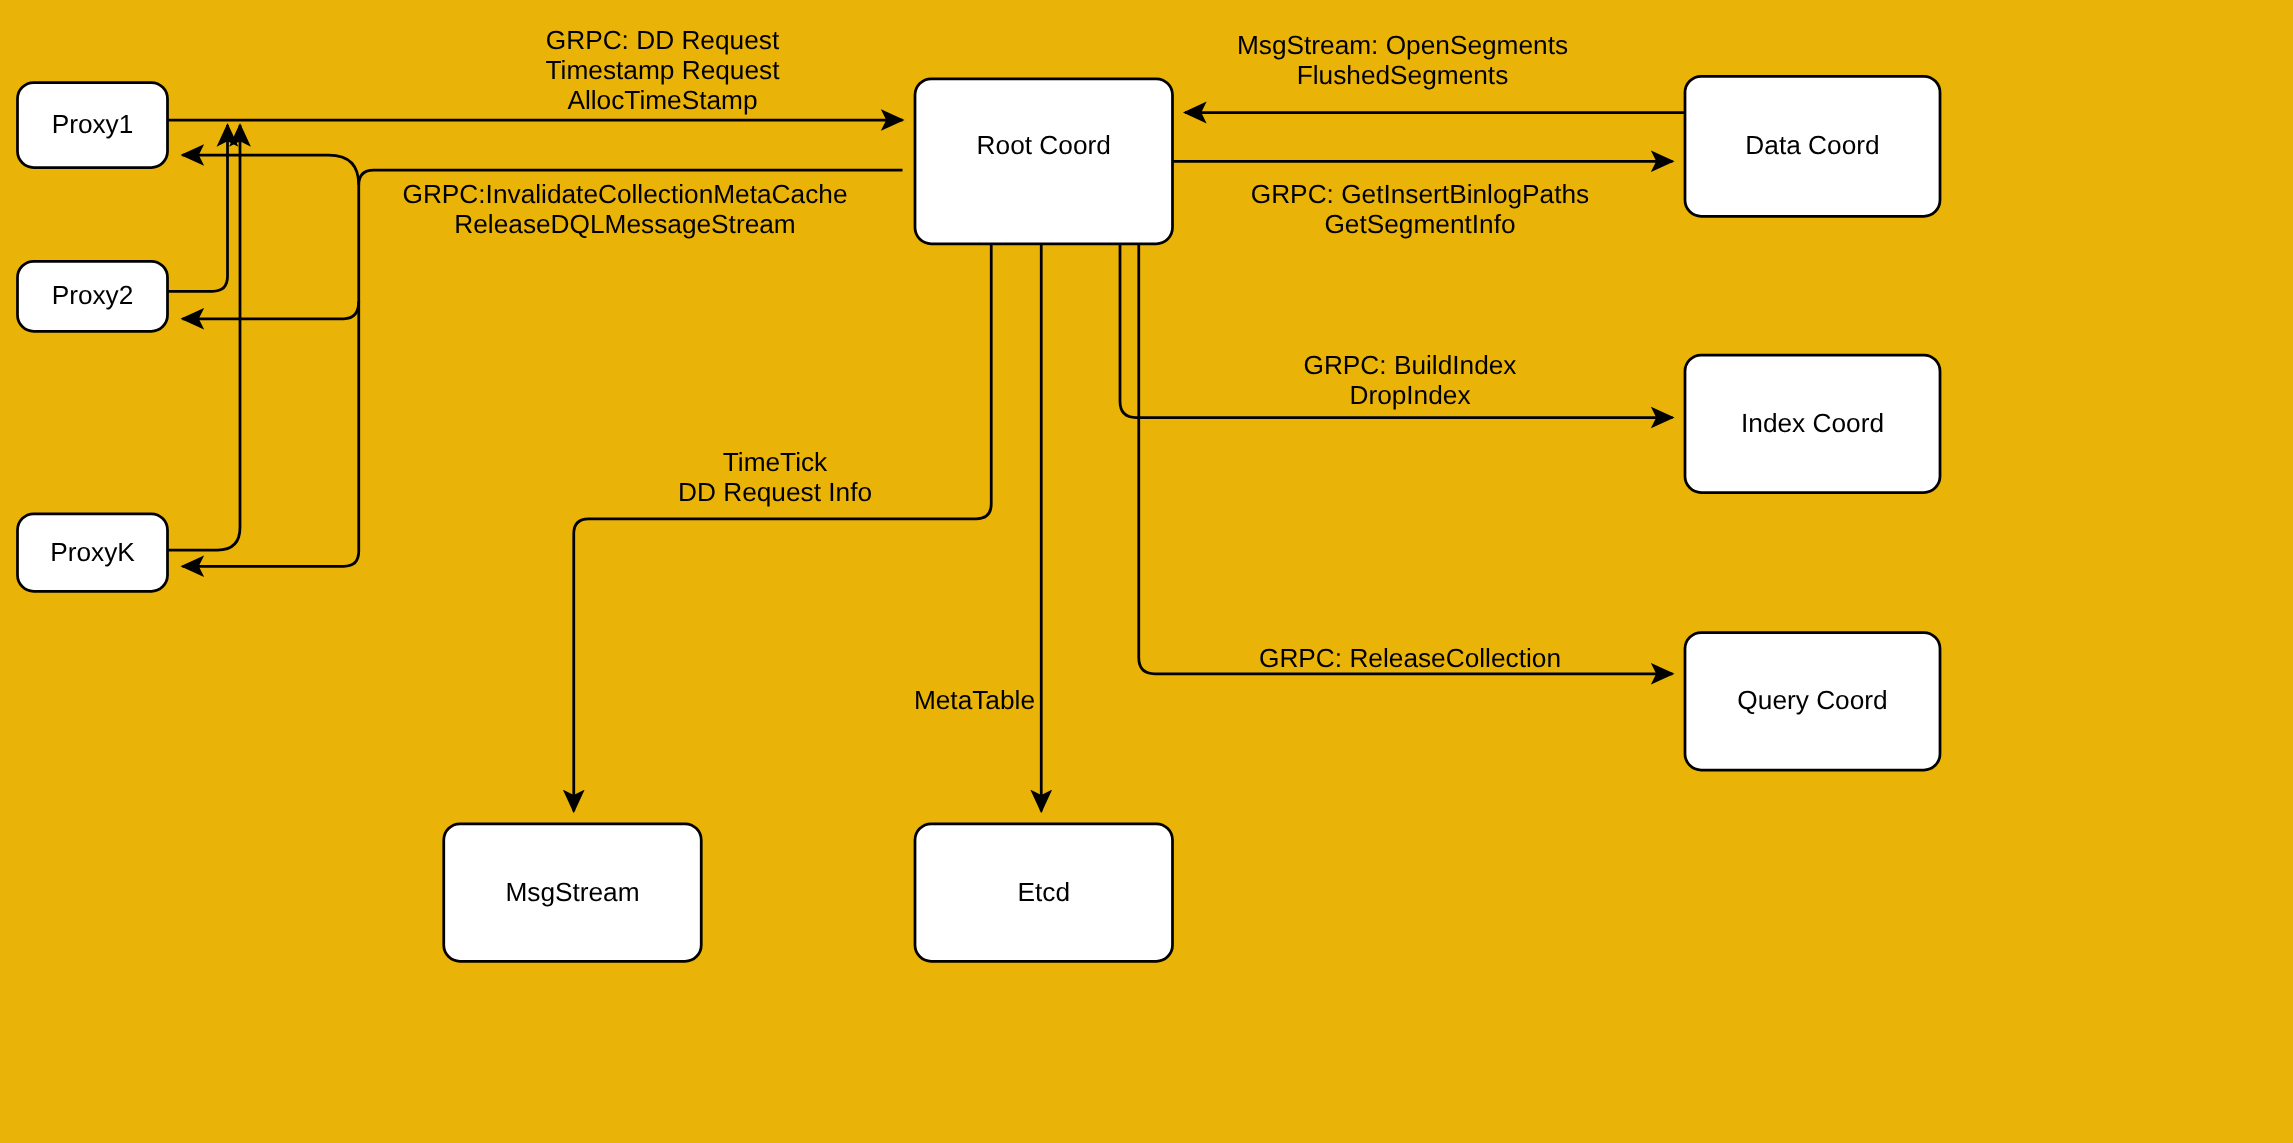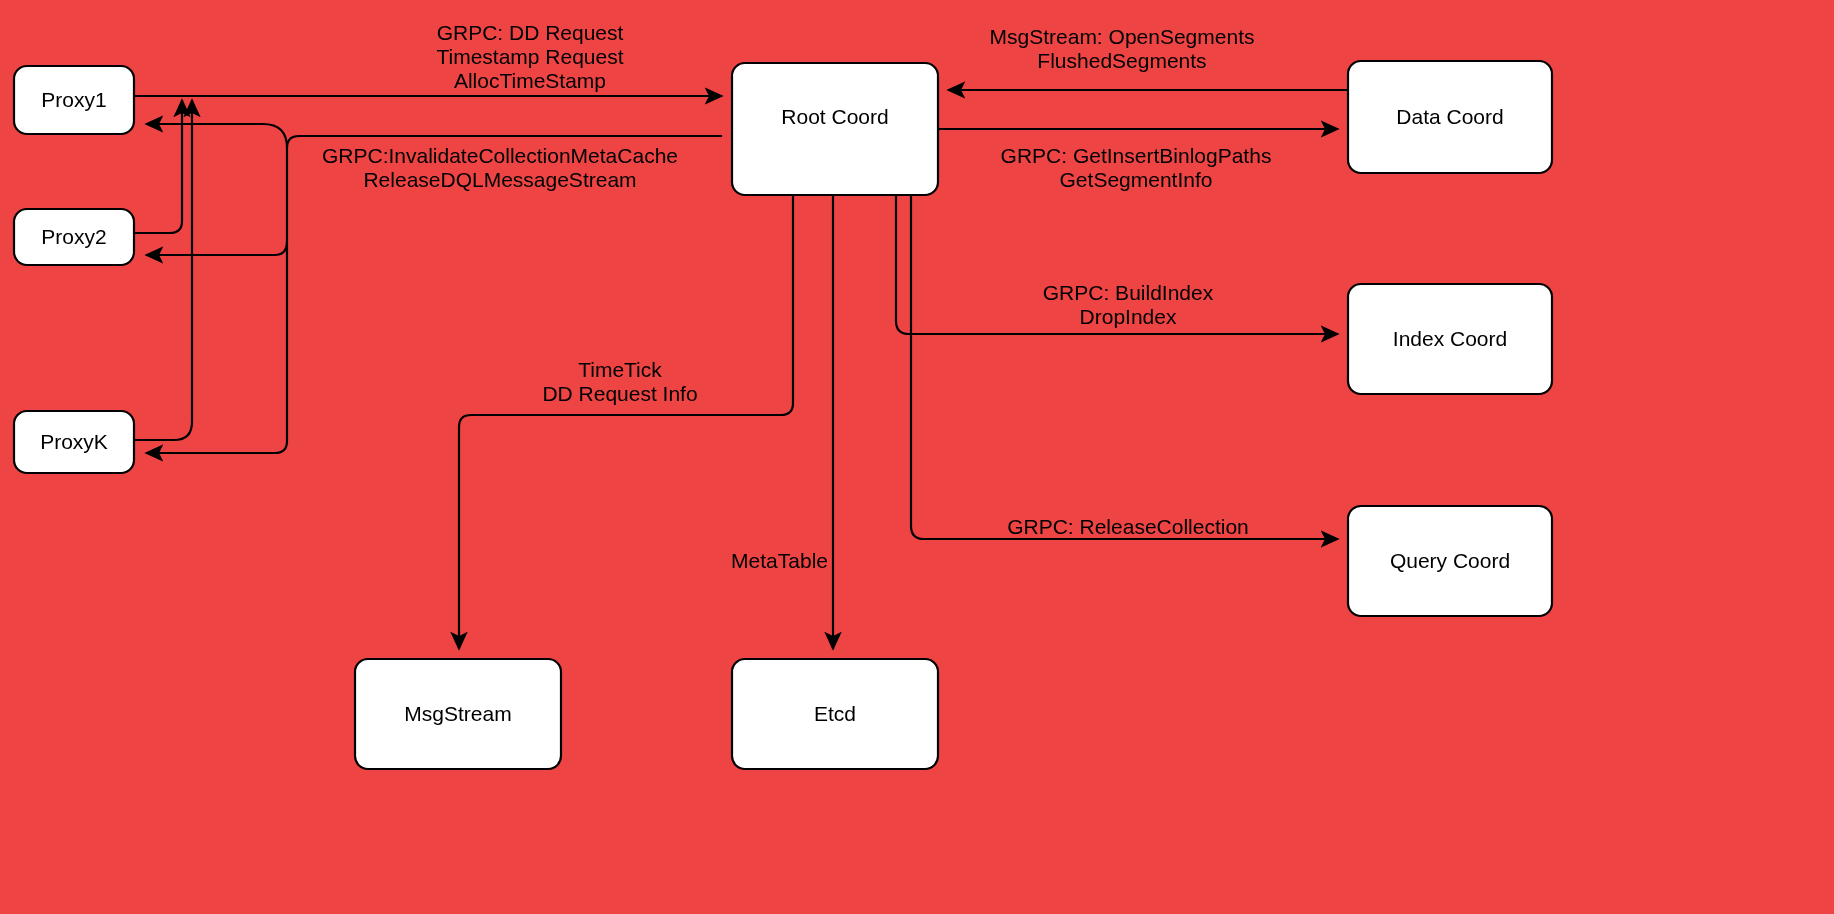--- a/index.html
+++ b/index.html
@@ -4,21 +4,21 @@
 <style>
   html, body {
     margin: 0;
     padding: 0;
     background: #ffffff;
   }
   #canvas {
     position: relative;
     width: 1834px;
     height: 914px;
-    background: #ef4444;
+    background: #eab308;
     font-family: "Liberation Sans", sans-serif;
     overflow: hidden;
   }
   svg.diagram {
     position: absolute;
     left: 0;
     top: 0;
     width: 1834px;
     height: 914px;
   }

